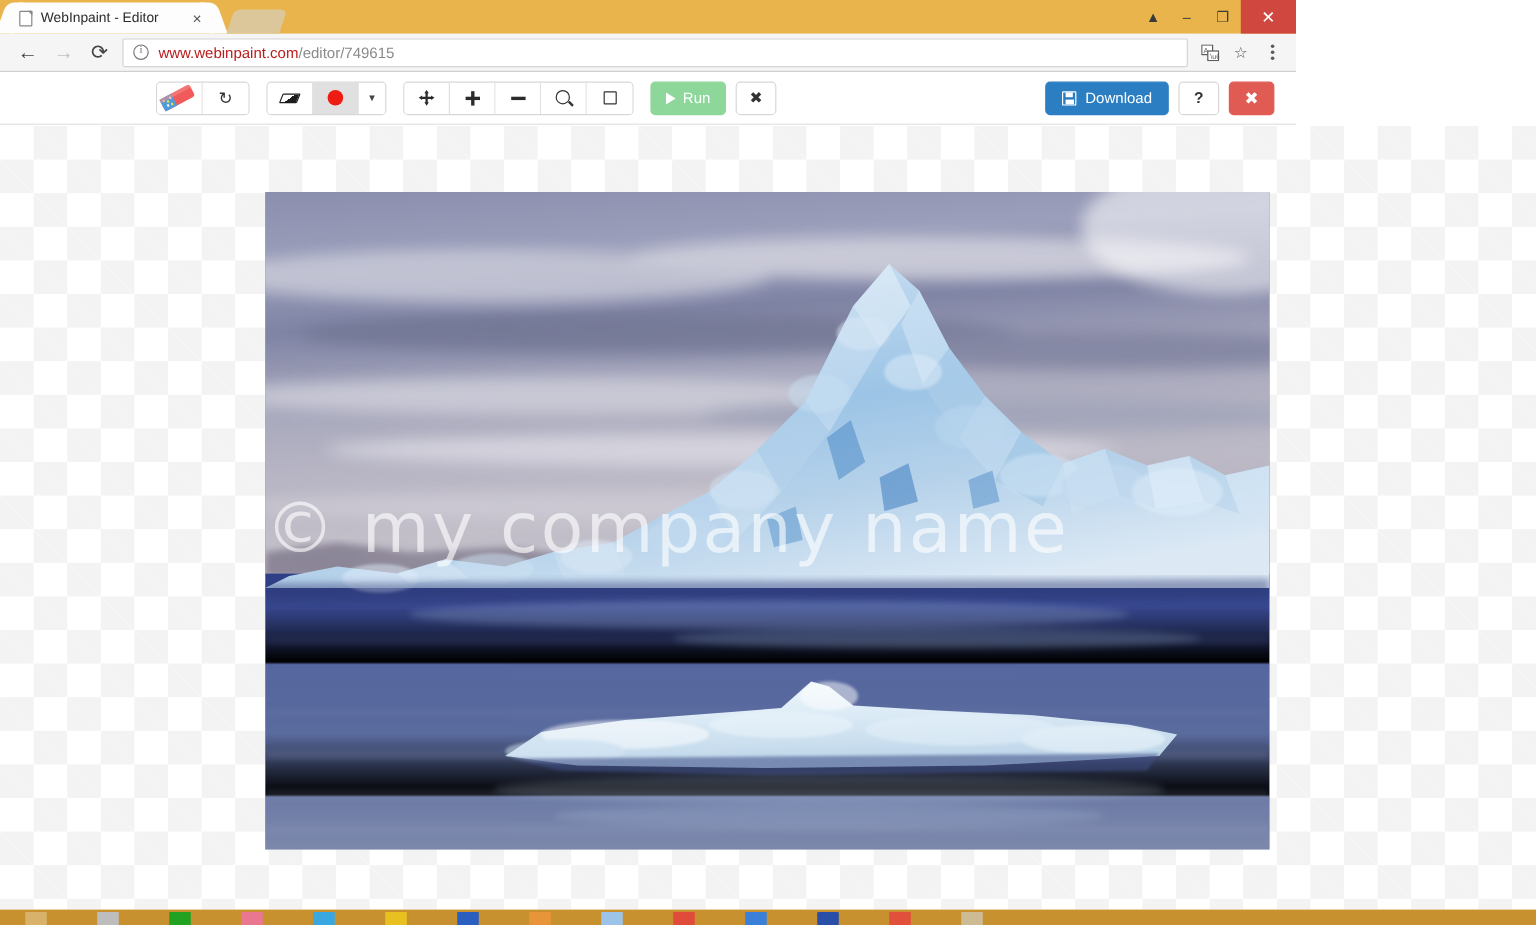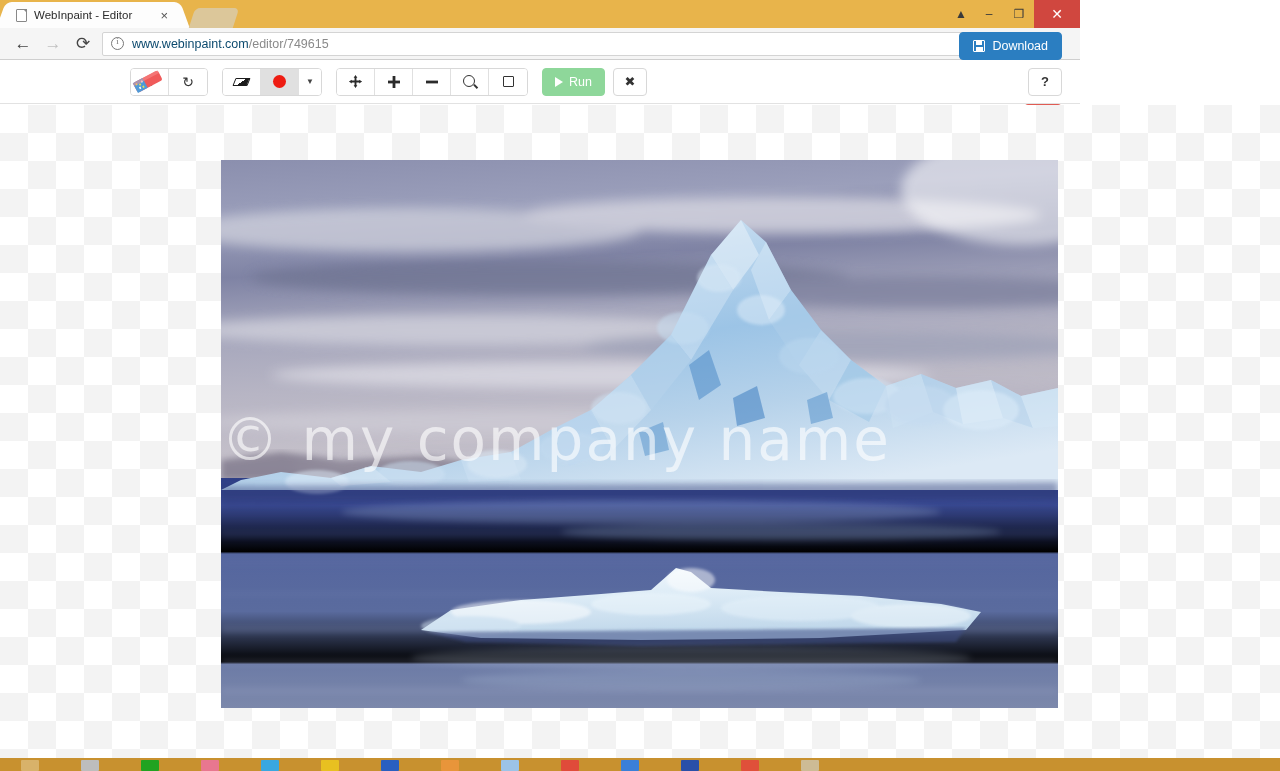--- a/index.html
+++ b/index.html
@@ -139,21 +139,21 @@
   }
   .info-icon::after {
     content: "i";
     position: absolute;
     left: 0; right: 0; top: -2px;
     text-align: center;
     font-size: 9px;
     font-family: "Liberation Serif", serif;
     color: #777;
   }
-  .url-host { color: #0c4a6e; }
+  .url-host { color: #b91c1c; }
   .url-path { color: #8a8a8a; }
   .omni-icons { display: flex; align-items: center; gap: 2px; }
   .omni-ic {
     width: 24px; height: 24px;
     display: flex; align-items: center; justify-content: center;
     color: #5a5a5a; font-size: 13px; cursor: pointer;
   }
   .menu-dots { display: flex; flex-direction: column; gap: 2px; }
   .menu-dots i { width: 3px; height: 3px; border-radius: 50%; background: #5a5a5a; display:block; }
 
@@ -248,23 +248,22 @@
     border: 1px solid #d8d8d8;
     border-radius: 4px;
     background: #fff;
     display: flex; align-items: center; justify-content: center;
     font-size: 13px; color: #333;
     cursor: pointer;
   }
   .tb-right {
     margin-left: auto;
     display: flex;
-    align-items: flex-end;
+    align-items: flex-start;
     gap: 8px;
-    flex-direction: column;
   }
   .dlbtn {
     height: 28px;
     background: #2b7ec1;
     border: 1px solid #2b7ec1;
     border-radius: 4px;
     color: #fff;
     font-size: 12.5px;
     display: flex; align-items: center; justify-content: center;
     gap: 7px;

